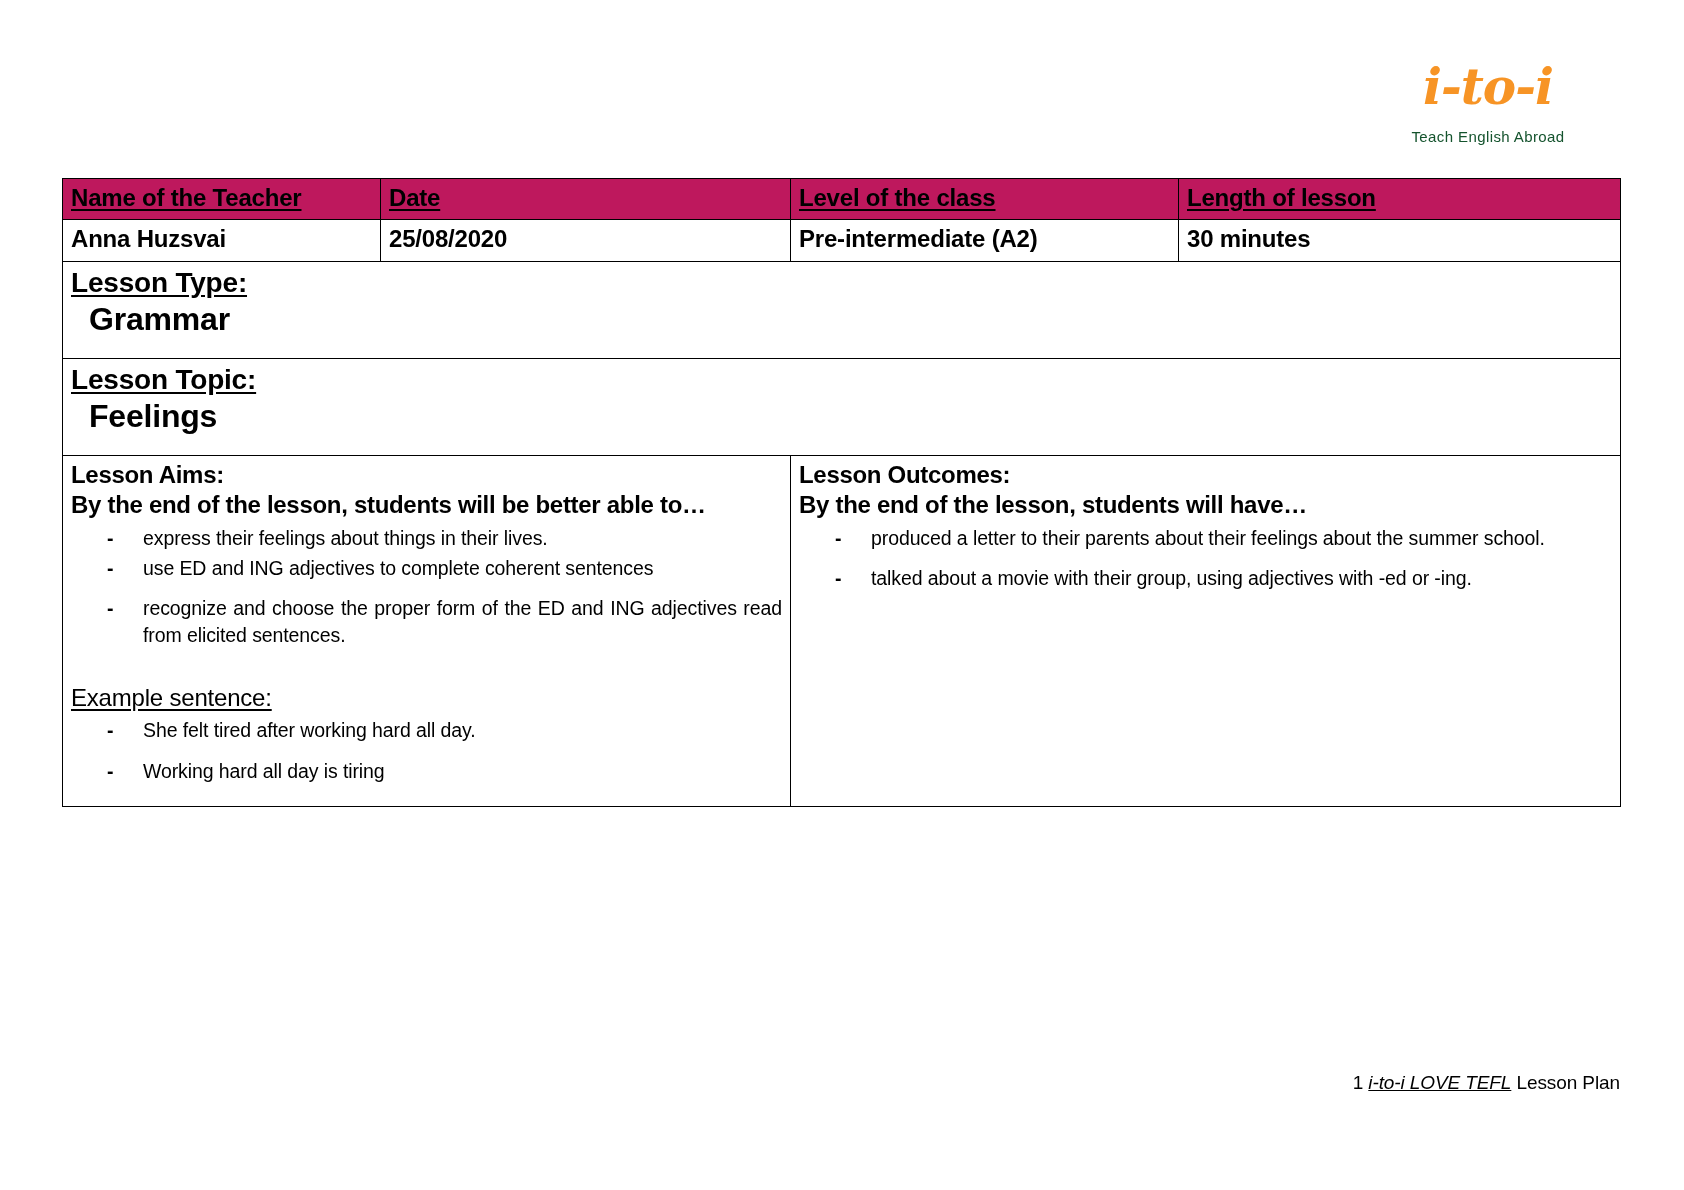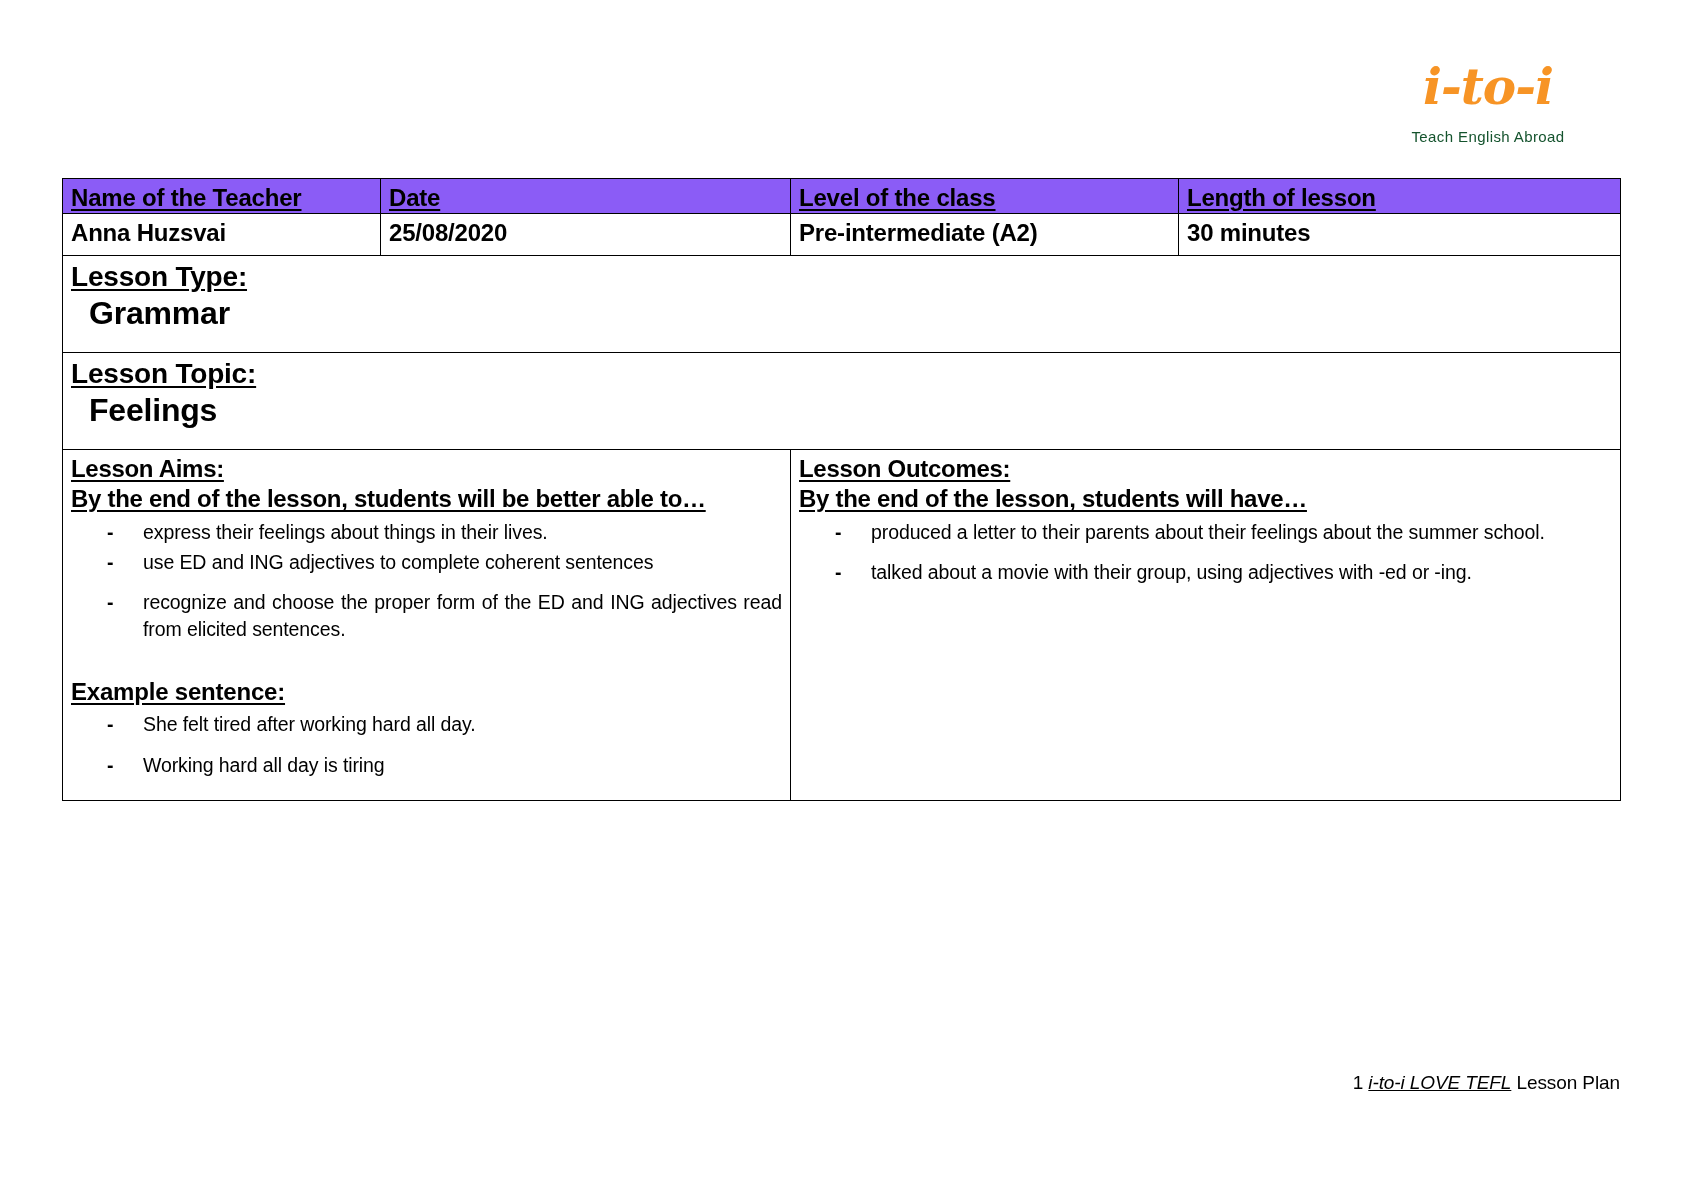--- a/index.html
+++ b/index.html
@@ -59,23 +59,23 @@
     border-collapse: collapse;
     table-layout: fixed;
   }
   .lesson-table td {
     border: 1.6px solid #000000;
     vertical-align: top;
     padding: 4px 8px 6px 8px;
   }
 
   .hdr-row td {
-    background: #8b5cf6;
+    background: #be185d;
     padding-top: 6px;
-    padding-bottom: 1px;
+    padding-bottom: 7px;
   }
   .hdr-label {
     font-family: "Liberation Sans", sans-serif;
     font-weight: 700;
     font-size: 24px;
     line-height: 1.12;
     text-decoration: underline;
     text-underline-offset: 3px;
     display: inline-block;
     letter-spacing: -0.2px;
@@ -120,21 +120,20 @@
     padding-bottom: 16px;
   }
   .heading-line {
     font-family: "Liberation Sans", sans-serif;
     font-weight: 700;
     font-size: 24px;
     line-height: 1.28;
     letter-spacing: -0.3px;
   }
   .heading-line span.u {
-    text-decoration: underline;
     text-underline-offset: 3px;
     display: inline-block;
   }
 
   ul.bullets {
     list-style: none;
     margin: 4px 0 0 0;
     padding: 0 0 0 36px;
   }
   ul.bullets li {
@@ -157,21 +156,21 @@
   }
   ul.bullets li.spaced {
     margin-top: 12px;
   }
   ul.bullets.loose li {
     margin-bottom: 14px;
   }
 
   .subheading {
     font-family: "Liberation Sans", sans-serif;
-    font-weight: 700;
+    font-weight: 400;
     font-size: 24px;
     line-height: 1.2;
     margin-top: 34px;
     letter-spacing: -0.2px;
   }
   .subheading span.u {
     text-decoration: underline;
     text-underline-offset: 3px;
     display: inline-block;
   }

